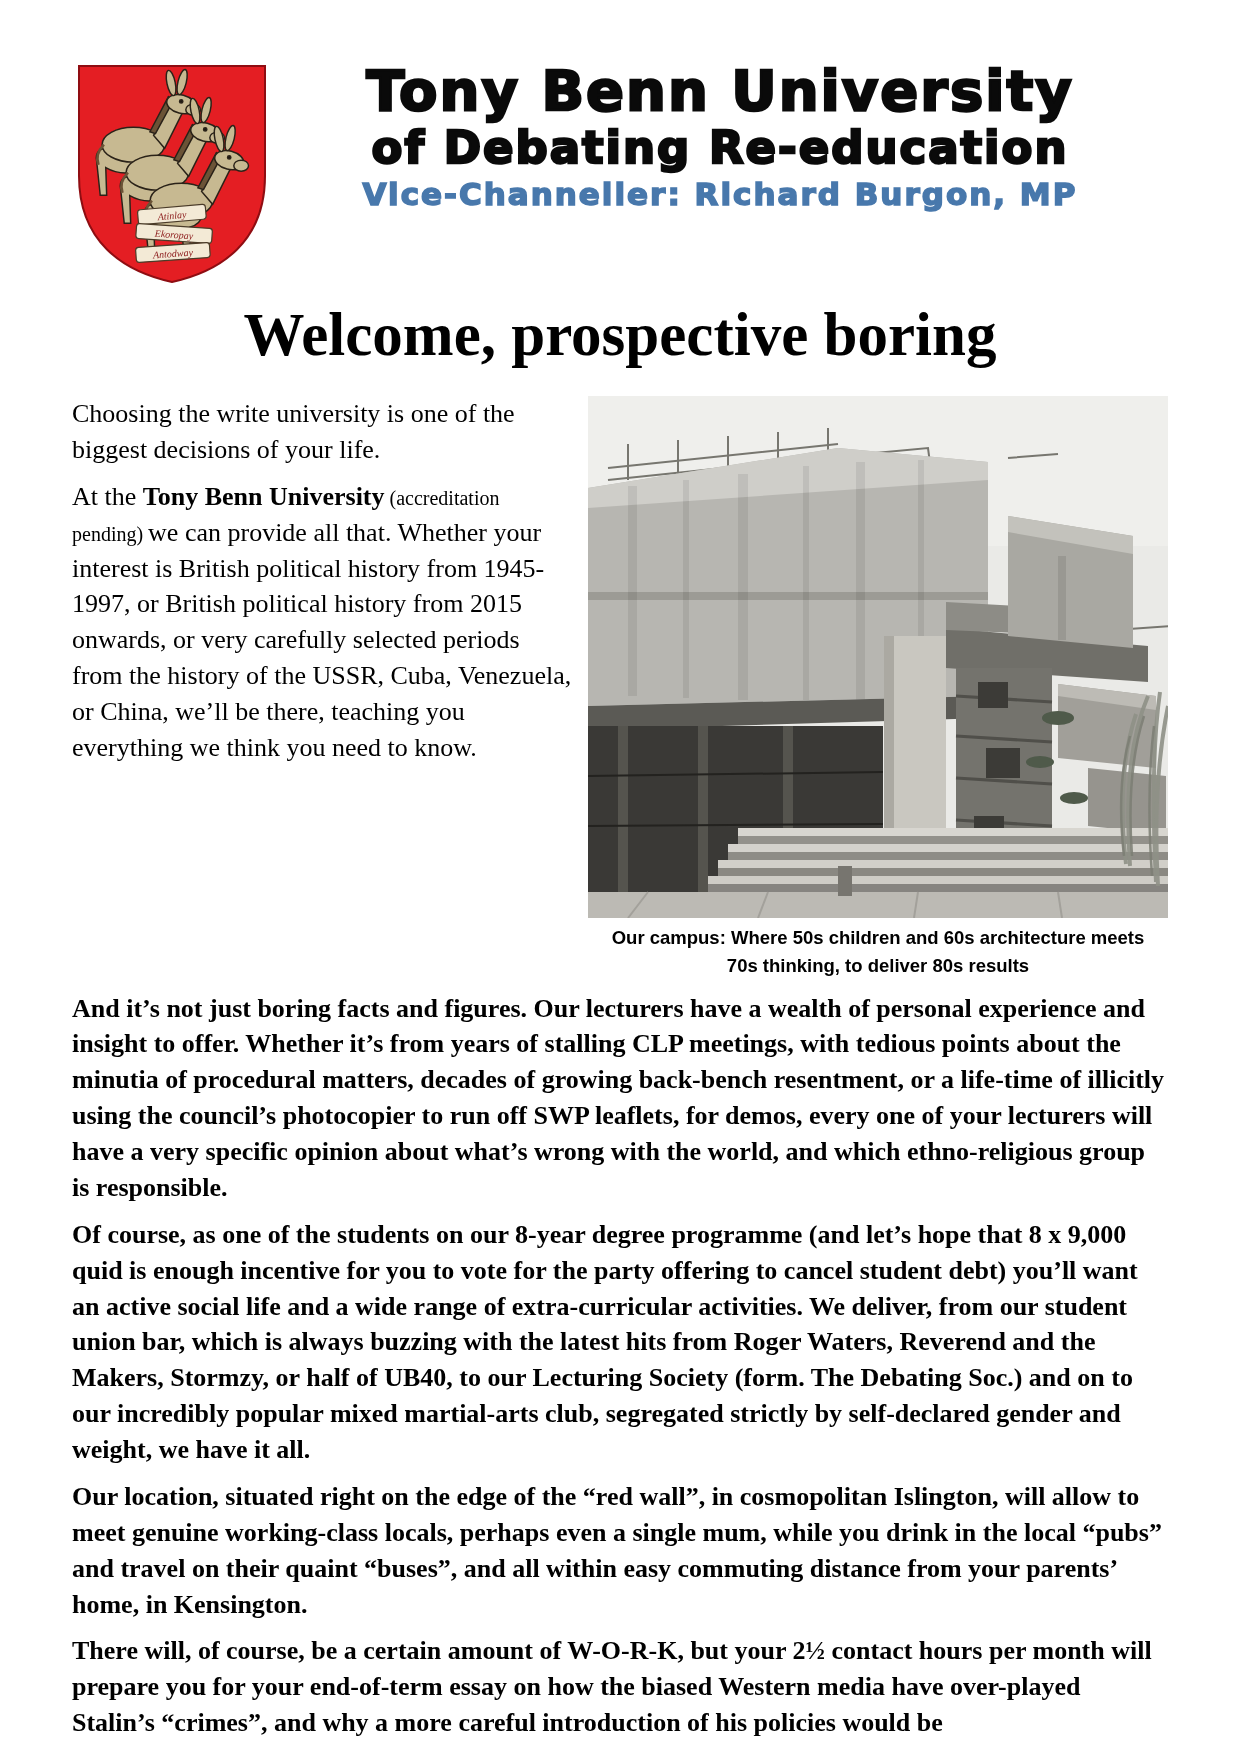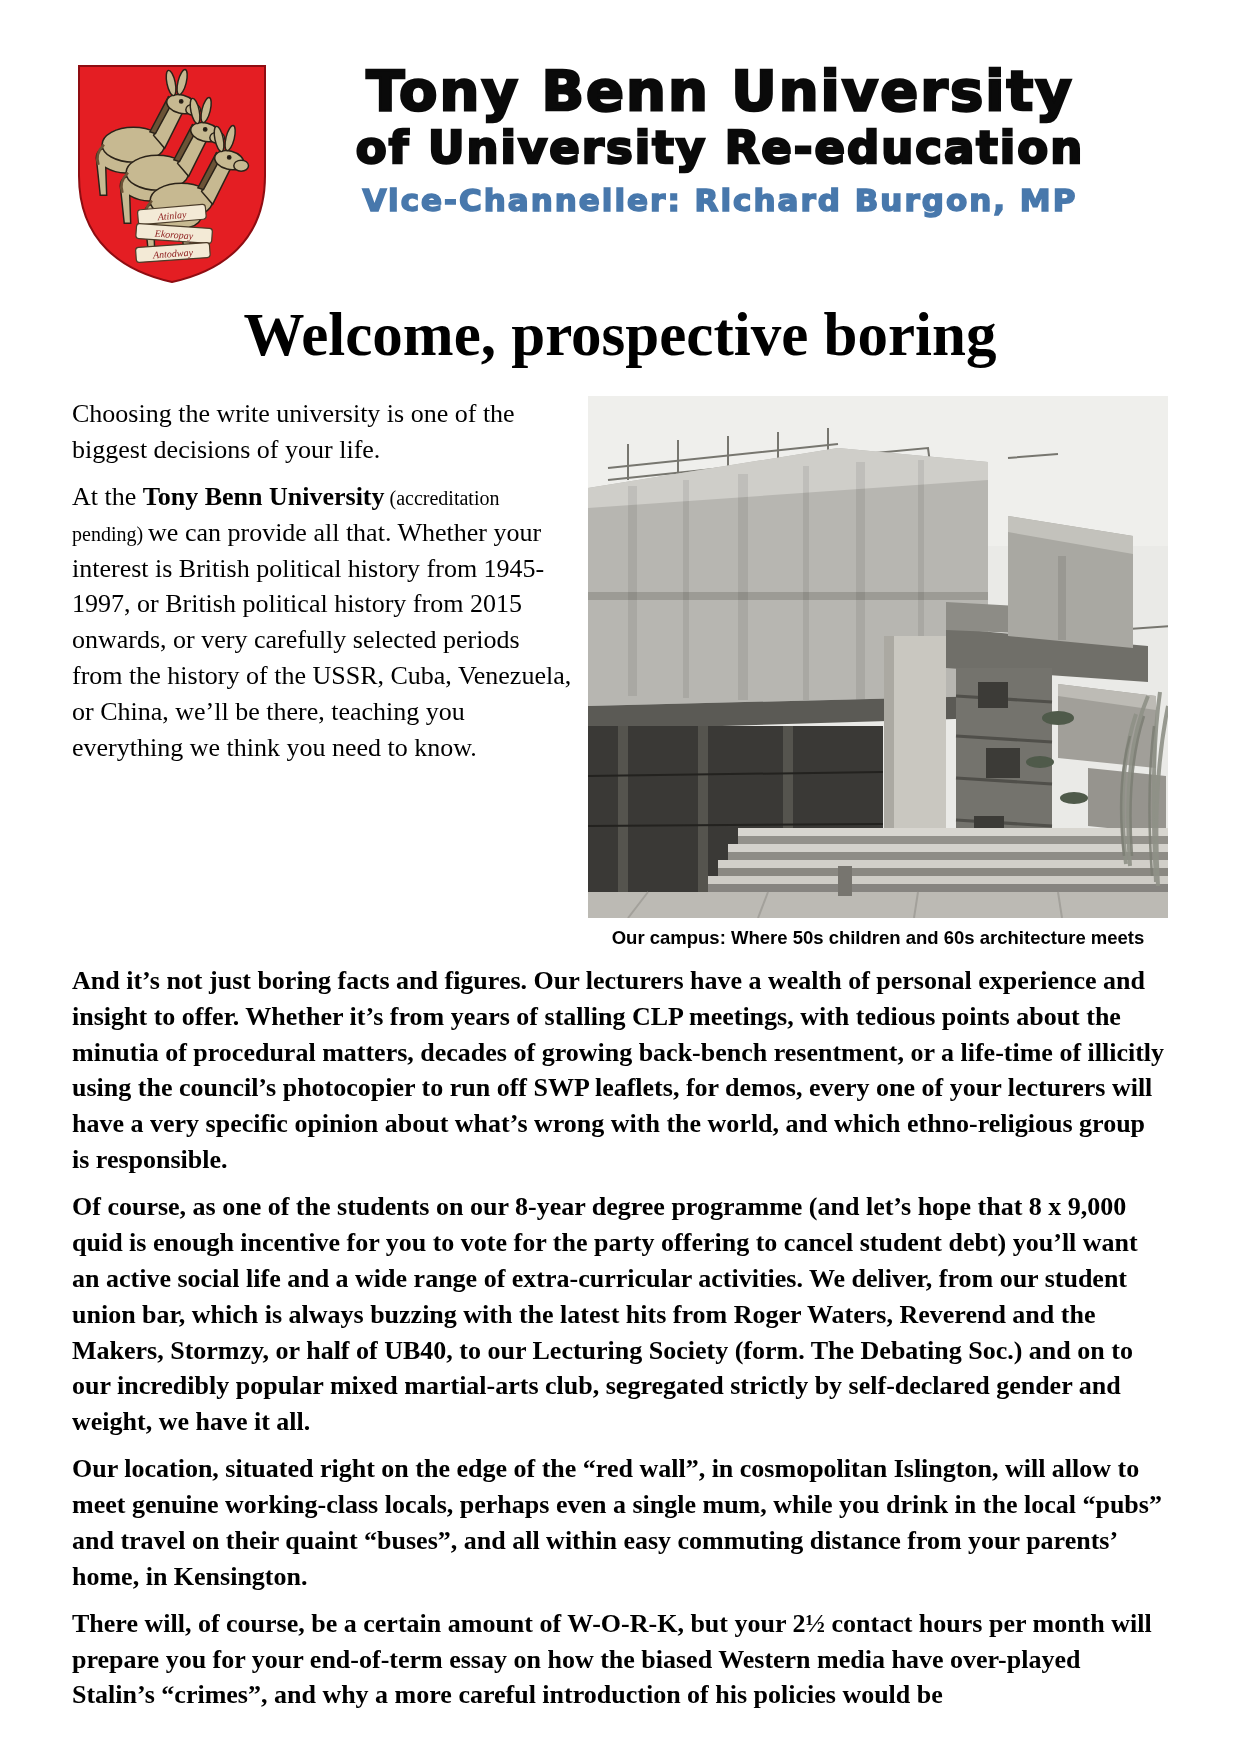--- a/index.html
+++ b/index.html
@@ -13,21 +13,21 @@
   .masthead { display:flex; align-items:flex-start; }
   .crest { width:200px; height:232px; flex:0 0 auto; }
   .mast-titles { flex:1; text-align:center; padding-top:4px; }
   .groovy {
     font-family:"DejaVu Sans", sans-serif; font-weight:bold;
     letter-spacing:2px; line-height:1.02;
     -webkit-text-stroke:2.5px currentColor;
   }
   .title-1 { font-size:56px; color:#0a0a0a; }
   .title-2 { font-size:45px; color:#0a0a0a; margin-top:6px; }
-  .title-3 { font-size:31px; color:#4878ac; margin-top:14px; -webkit-text-stroke:1.6px currentColor; }
+  .title-3 { font-size:31px; color:#4878ac; margin-top:8px; -webkit-text-stroke:1.6px currentColor; }
   
   .headline {
     text-align:center; font-weight:bold; font-size:61px;
     margin-top:10px; letter-spacing:0px; color:#000;
   }
   
   .intro-wrap { display:flex; margin-top:26px; gap:16px; }
   .intro-text { flex:1 1 aupx; max-width:528px; font-size:26px; line-height:1.38; }
   .intro-text p { margin-bottom:11px; }
   .accred { font-size:20px; }
@@ -106,21 +106,21 @@
         </g>
         <g transform="translate(101,196) rotate(-4)">
           <rect x="-37" y="-9" width="74" height="15" rx="3" fill="#f3ead6" stroke="#4a3b28" stroke-width="1.2"></rect>
           <text y="3">Antodway</text>
         </g>
       </g>
     </svg>
 
     <div class="mast-titles">
       <div class="groovy title-1">Tony Benn University</div>
-      <div class="groovy title-2">of University Re-education</div>
+      <div class="groovy title-2">of Debating Re-education</div>
       <div class="groovy title-3">Vice-Channeller: Richard Burgon, MP</div>
     </div>
   </div>
 
   <div class="headline">Welcome, prospective boring</div>
 
   <div class="intro-wrap">
     <div class="intro-text">
       <p>Choosing the write university is one of the biggest decisions of your life.</p>
       <p><span>At the </span><b>Tony Benn University</b><span class="accred"> (accreditation pending) </span><span>we can provide all that. Whether your interest is British political history from 1945-1997, or British political history from 2015 onwards, or very carefully selected periods from the history of the USSR, Cuba, Venezuela, or China, we’ll be there, teaching you everything we think you need to know.</span></p>
@@ -226,20 +226,21 @@
           </g>
           <g stroke="#7c7e74" stroke-width="2.5" fill="none" opacity="0.85">
             <path d="M556,320 q-18,56 -12,140"></path>
               <path d="M566,330 q-8,66 -2,150"></path>
               <path d="M542,340 q-14,50 -6,120"></path>
           </g>
         </svg>
       </div>
       <div class="caption">
         <div>Our campus: Where 50s children and 60s architecture meets</div>
+        <div>70s thinking, to deliver 80s results</div>
       </div>
     </div>
   </div>
 
   <div class="body-full">
     <p>And it’s not just boring facts and figures. Our lecturers have a wealth of personal experience and insight to offer. Whether it’s from years of stalling CLP meetings, with tedious points about the minutia of procedural matters, decades of growing back-bench resentment, or a life-time of illicitly using the council’s photocopier to run off SWP leaflets, for demos, every one of your lecturers will have a very specific opinion about what’s wrong with the world, and which ethno-religious group is responsible.</p>
     <p>Of course, as one of the students on our 8-year degree programme (and let’s hope that 8 x 9,000 quid is enough incentive for you to vote for the party offering to cancel student debt) you’ll want an active social life and a wide range of extra-curricular activities. We deliver, from our student union bar, which is always buzzing with the latest hits from Roger Waters, Reverend and the Makers, Stormzy, or half of UB40,  to our Lecturing Society (form. The Debating Soc.) and on to our incredibly popular mixed martial-arts club, segregated strictly by self-declared gender and weight, we have it all.</p>
     <p>Our location, situated right on the edge of the “red wall”, in cosmopolitan Islington, will allow to meet genuine working-class locals, perhaps even a single mum, while you drink in the local “pubs” and travel on their quaint “buses”, and all within easy commuting distance from your parents’ home, in Kensington.</p>
     <p>There will, of course, be a certain amount of W-O-R-K, but your 2½ contact hours per month will prepare you for your end-of-term essay on how the biased Western media have over-played Stalin’s “crimes”, and why a more careful introduction of his policies would be</p>
   </div>

